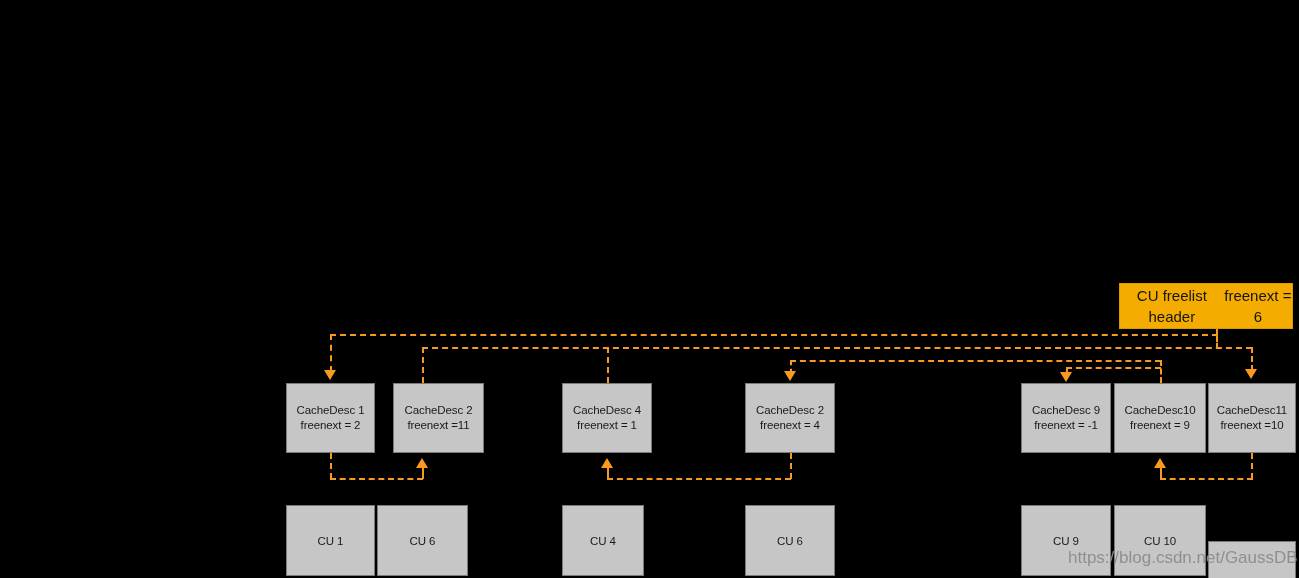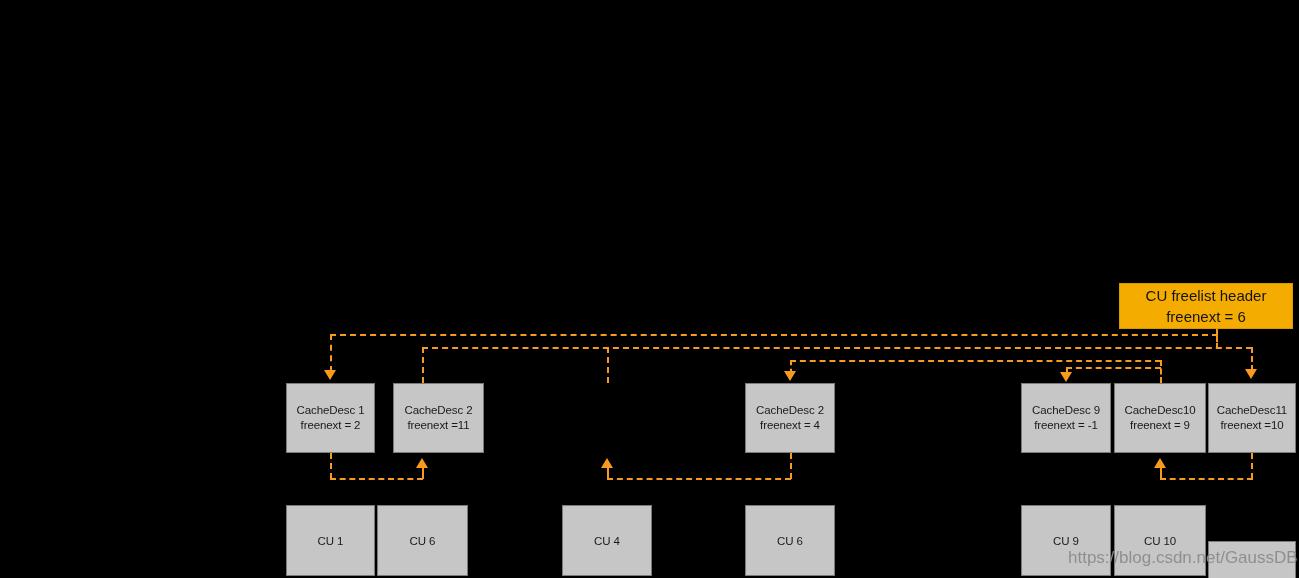--- a/index.html
+++ b/index.html
@@ -41,27 +41,27 @@
     color: #1a1a1a;
     font-size: 11.5px;
     letter-spacing: -0.1px;
   }
   .header-box {
     position: absolute;
     background: #f5ac00;
     border: 1px solid #d99a00;
     box-sizing: border-box;
     display: flex;
-    flex-direction: column;
+    flex-direction: row;
     align-items: center;
     justify-content: center;
     color: #141414;
     font-size: 15px;
     line-height: 21px;
-    text-align: right;
+    text-align: center;
   }
   .hseg {
     position: absolute;
     height: 0;
     border-top: 2.6px dashed #f79a1e;
   }
   .vseg {
     position: absolute;
     width: 0;
     border-left: 2.6px dashed #f79a1e;
@@ -143,20 +143,24 @@
   <div class="box" style="left:286px; top:383px; width:89px; height:70px;">
     <div>CacheDesc 1</div>
     <div>freenext = 2</div>
   </div>
 
   <div class="box" style="left:377px; top:383px; width:91px; height:70px;margin-left:16px;">
     <div>CacheDesc 2</div>
     <div>freenext =11</div>
   </div>
 
+  <div class="box" style="left:562px; top:383px; width:90px; height:70px;">
+    <div>CacheDesc 4</div>
+    <div>freenext = 1</div>
+  </div>
 
   <div class="box" style="left:745px; top:383px; width:90px; height:70px;">
     <div>CacheDesc 2</div>
     <div>freenext = 4</div>
   </div>
 
   <div class="box" style="left:1021px; top:383px; width:90px; height:70px;">
     <div>CacheDesc 9</div>
     <div>freenext = -1</div>
   </div>
@@ -168,21 +172,21 @@
 
   <div class="box" style="left:1208px; top:383px; width:88px; height:70px;">
     <div>CacheDesc11</div>
     <div>freenext =10</div>
   </div>
 
   <div class="cu-box" style="left:286px; top:505px; width:89px; height:71px;">CU 1</div>
 
   <div class="cu-box" style="left:377px; top:505px; width:91px; height:71px;">CU 6</div>
 
-  <div class="cu-box" style="left:562px; top:505px; width:90px; height:71px;">CU 4</div>
+  <div class="cu-box" style="left:562px; top:505px; width:82px; height:71px;">CU 4</div>
 
   <div class="cu-box" style="left:745px; top:505px; width:90px; height:71px;">CU 6</div>
 
   <div class="cu-box" style="left:1021px; top:505px; width:90px; height:71px;">CU 9</div>
 
   <div class="cu-box" style="left:1114px; top:505px; width:92px; height:71px;">CU 10</div>
 
   <div class="cu-box" style="left:1208px; top:505px; width:88px; height:90px;margin-top:36px;">CU 11</div>
 
   <div class="watermark" style="left:1068px; top:548px;">https://blog.csdn.net/GaussDB</div>

